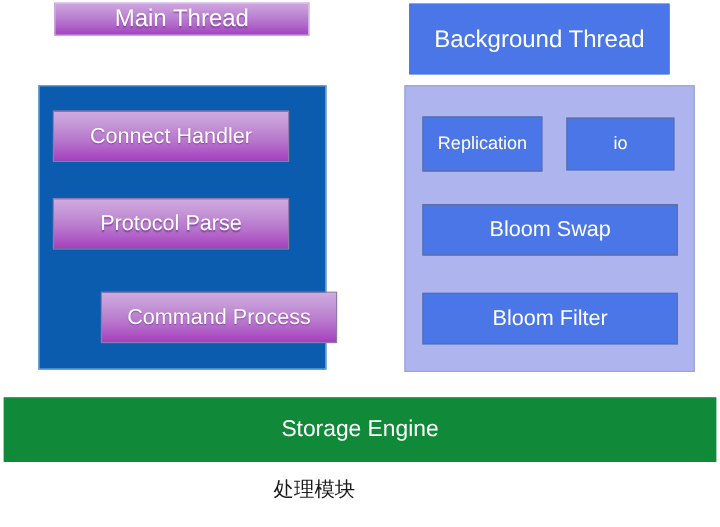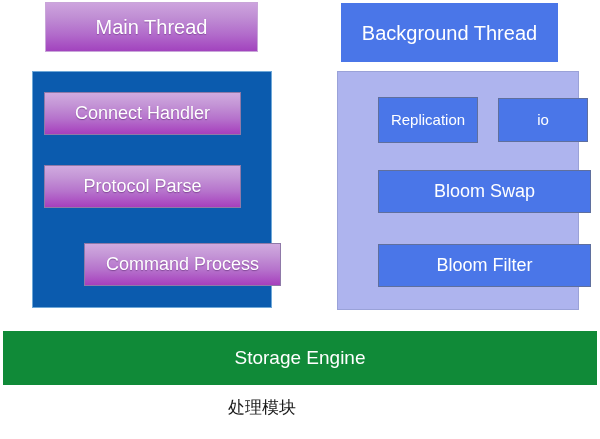--- a/index.html
+++ b/index.html
@@ -30,21 +30,21 @@
     align-items: center;
     justify-content: center;
     color: #ffffff;
     text-align: center;
     line-height: 1.1;
     white-space: nowrap;
   }
 
   
   .hdr-main {
-    left: 45px; top: 2px; width: 213px; height: 50px;
+    left: 45px; top: 2px; width: 213px; height: 28px;
     background: linear-gradient(180deg, #cda4de 0%, #c08ed4 30%, #b26ccb 65%, #a243be 100%);
     border: 1px solid #c9a6d9;
     font-size: 20px;
     text-shadow: 0 1px 1px rgba(90,40,110,0.45);
   }
   .hdr-bg {
     left: 341px; top: 3px; width: 217px; height: 59px;
     background: #4a76e8;
     border: 1px solid #4a76e8;
     font-size: 20px;
@@ -76,21 +76,20 @@
   }
   .p1 { top: 92px; }
   .p2 { top: 165px; }
   .p3 { top: 243px; margin-left: 40px; }
 
   
   .bblock {
     background: #4a76e8;
     border: 1px solid #5f6f9e;
     color: #ffffff;
-    margin-left: 26px;
   }
   .b-repl { left: 352px; top: 97px; width: 100px; height: 46px; font-size: 15px; }
   .b-io   { left: 472px; top: 98px; width: 90px;  height: 44px; font-size: 15px; }
   .b-swap { left: 352px; top: 170px; width: 213px; height: 43px; font-size: 18px; }
   .b-bloom{ left: 352px; top: 244px; width: 213px; height: 43px; font-size: 18px; }
 
   
   .storage {
     left: 3px; top: 331px; width: 594px; height: 54px;
     background: #108a38;

